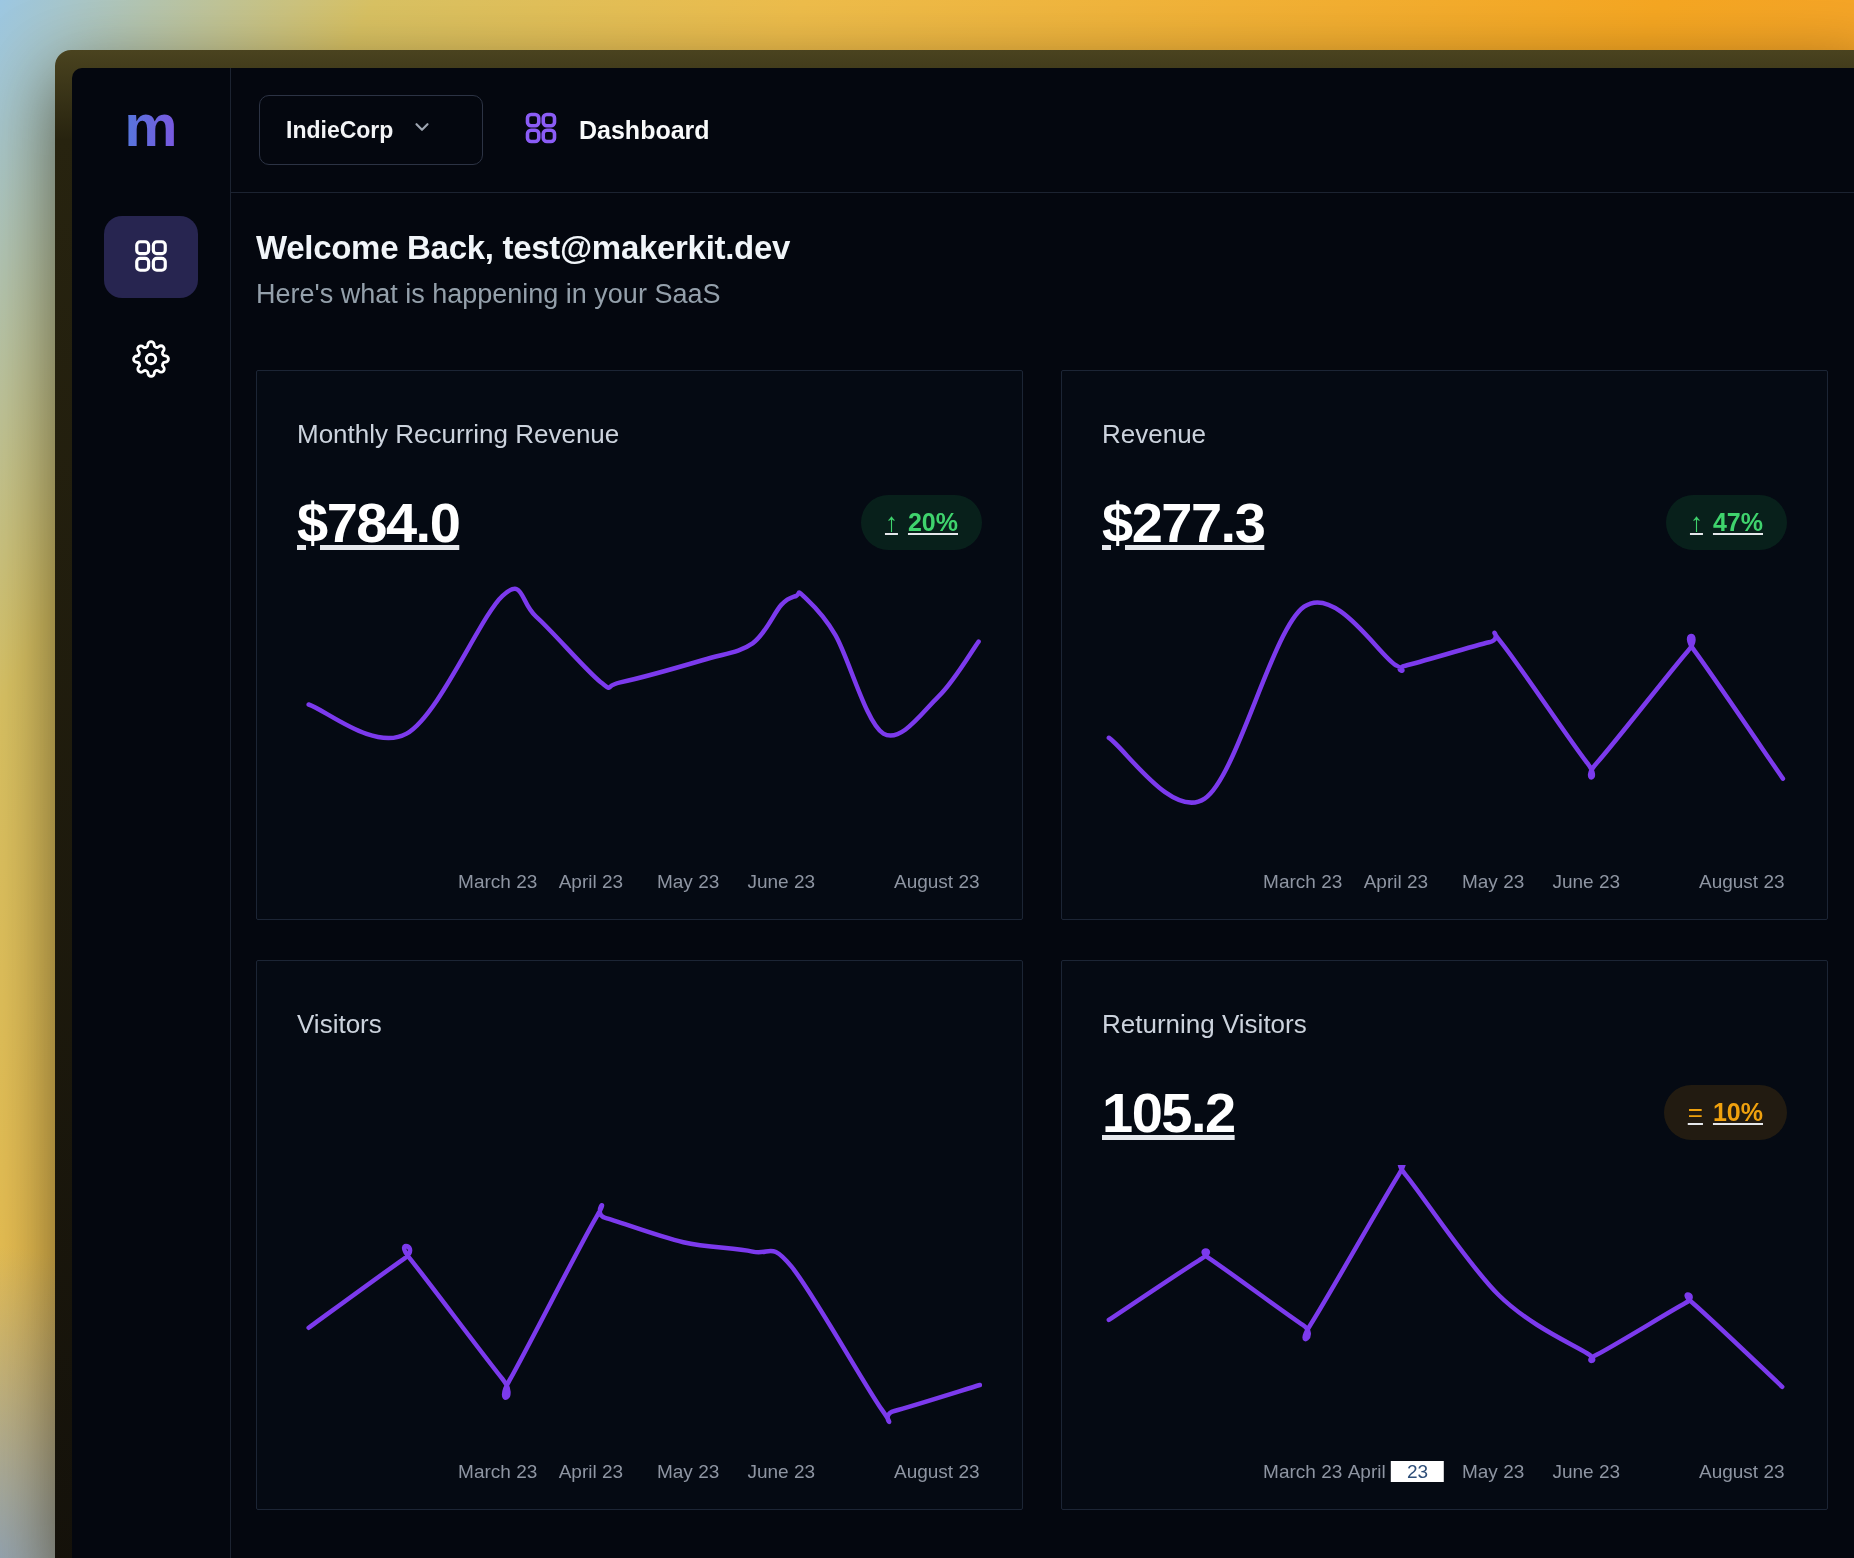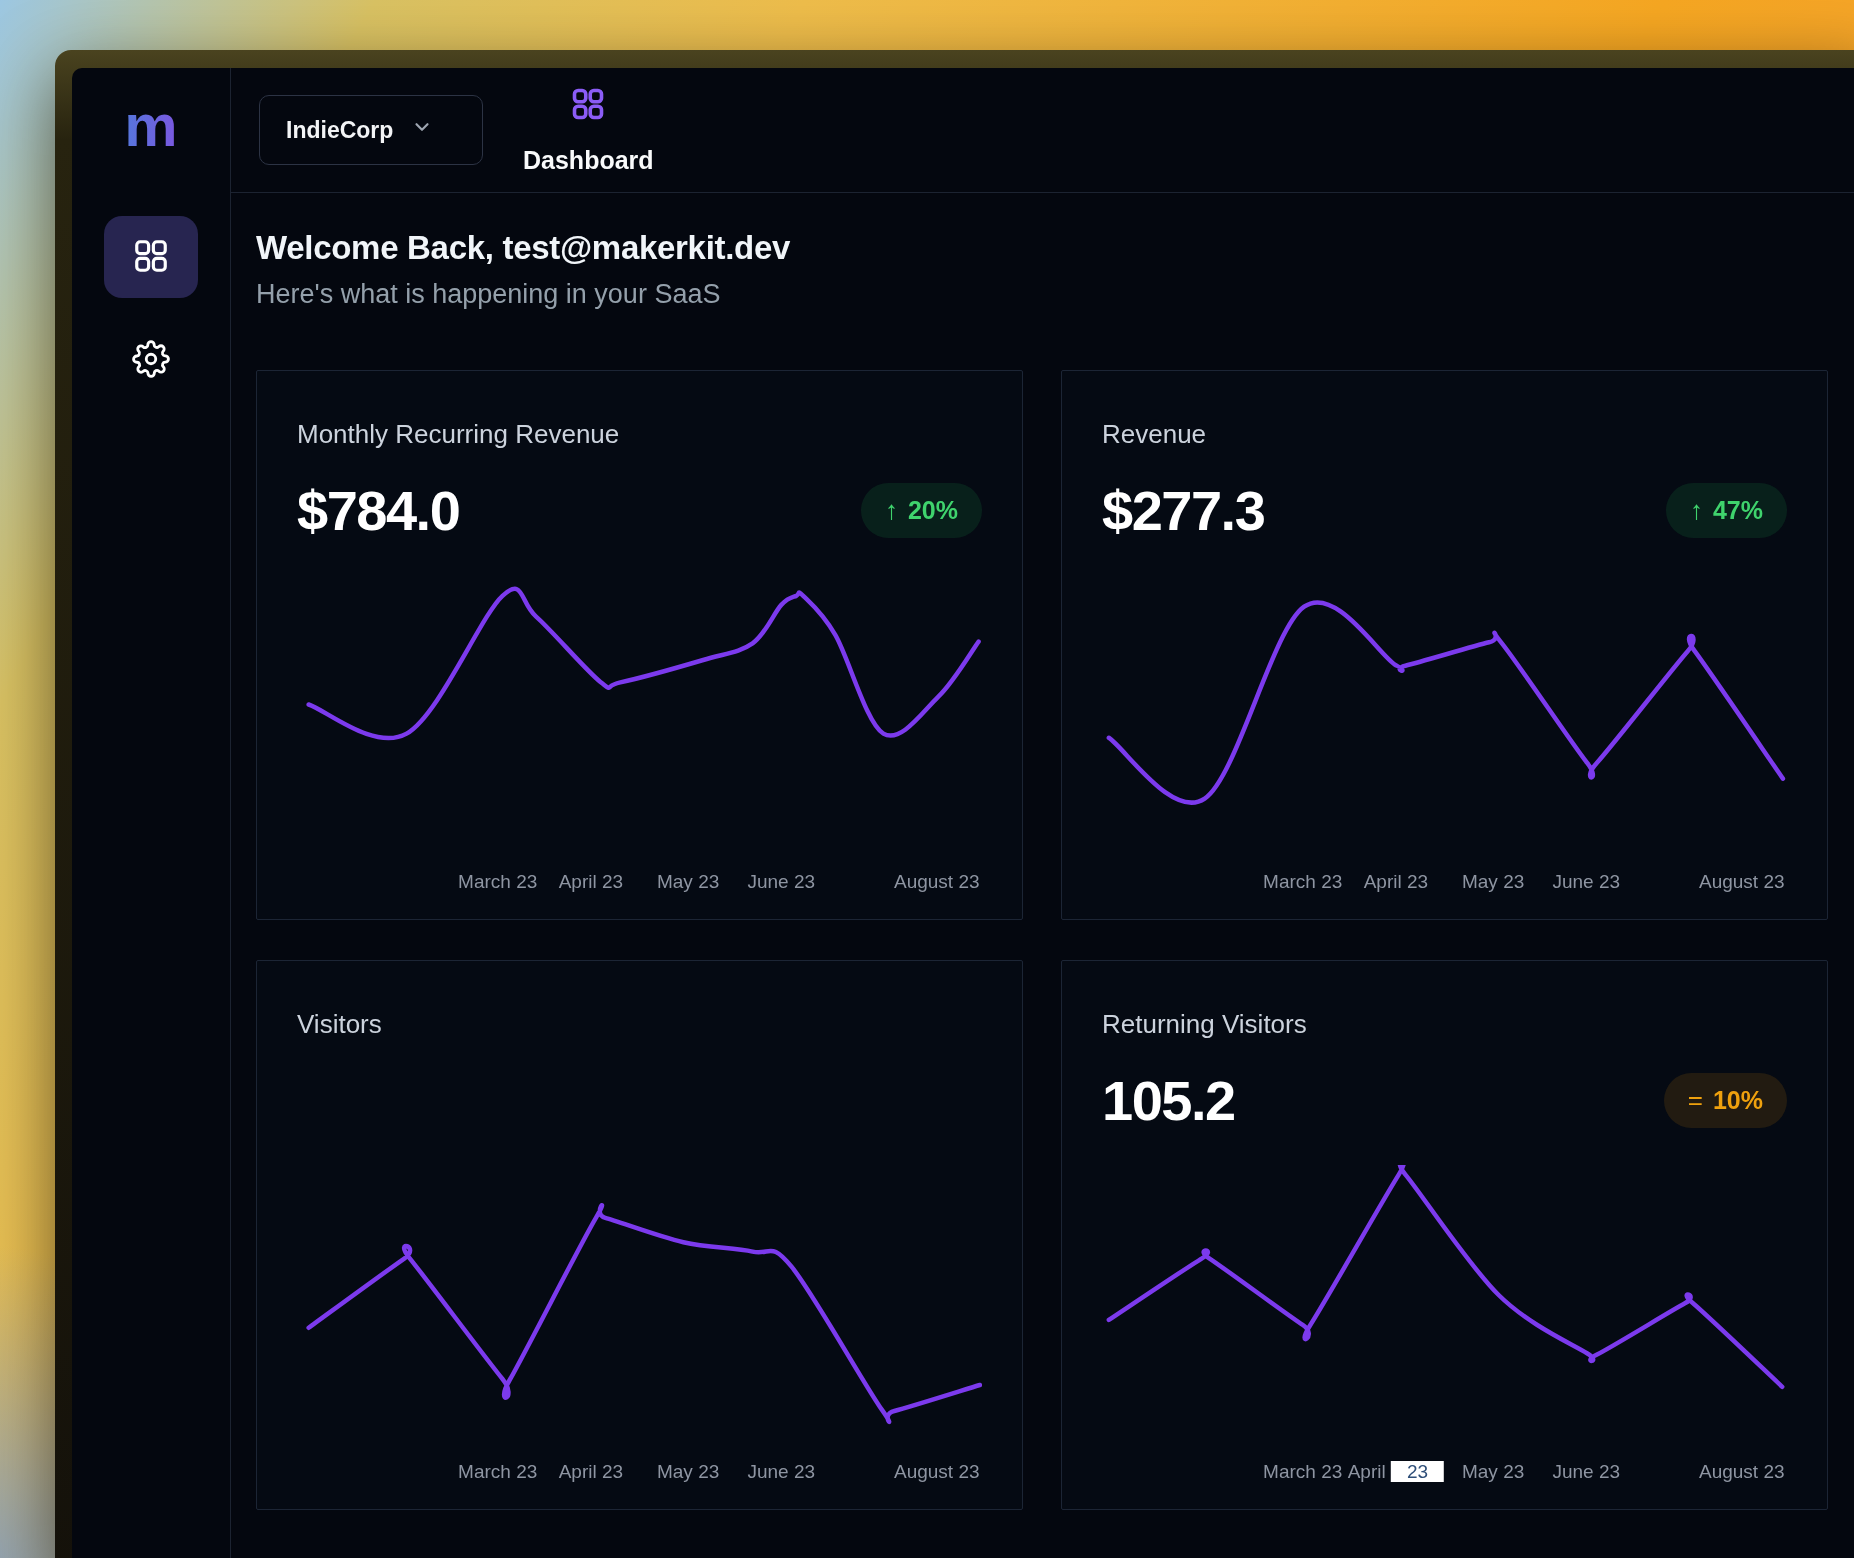--- a/index.html
+++ b/index.html
@@ -26,32 +26,32 @@
   .nav-btn.gear{margin-top:32px;height:60px;}
   .nav-btn svg{width:38px;height:38px;}
   
   .content{flex:1;display:flex;flex-direction:column;min-width:0;}
   .topbar{height:124px;flex:0 0 124px;border-bottom:1px solid #1c2331;display:flex;
     align-items:center;padding-left:28px;}
   .org-btn{height:70px;min-width:224px;padding:0 26px;border:1px solid #2c3344;border-radius:10px;
     background:transparent;color:#f3f4f6;font-size:23px;font-weight:600;
     font-family:"Liberation Sans",sans-serif;display:flex;align-items:center;gap:18px;cursor:pointer;}
   .org-btn svg{width:22px;height:22px;color:#9ca3af;}
-  .crumb{display:flex;align-items:center;gap:20px;margin-left:40px;flex-direction:column;}
+  .crumb{display:flex;align-items:center;gap:20px;margin-left:40px;}
   .crumb svg{width:36px;height:36px;color:#8b5cf6;}
   .crumb-label{font-size:25px;font-weight:600;color:#f9fafb;}
   
   .main{flex:1;padding:36px 0 0 25px;overflow:hidden;}
   .welcome-title{margin:0;font-size:33px;font-weight:700;color:#f1f5f9;letter-spacing:-.3px;}
   .welcome-sub{margin:12px 0 0 0;font-size:27px;font-weight:400;color:#94a0ab;}
   .grid{margin-top:60px;display:grid;grid-template-columns:767px 767px;gap:40px 38px;}
   .card{box-sizing:border-box;width:767px;height:550px;border:1px solid #1c2535;border-radius:2px;
     background:#050a13;padding:48px 40px 36px 40px;display:flex;flex-direction:column;}
   .card-title{font-size:26px;font-weight:400;color:#ccd3dd;}
-  .value-row{margin-top:28px;display:flex;align-items:center;justify-content:space-between;}
+  .value-row{margin-top:40px;display:flex;align-items:center;justify-content:space-between;text-decoration:underline;}
   .value{font-size:56px;font-weight:700;color:#ffffff;letter-spacing:-1.5px;}
   .badge{display:flex;align-items:center;gap:10px;padding:12px 24px;border-radius:999px;
     font-size:25px;font-weight:600;}
   .badge .glyph{font-size:26px;font-weight:400;}
   .badge.pos{background:rgba(34,197,94,.12);color:#3fd36d;}
   .badge.neg{background:rgba(239,68,68,.12);color:#ea4d4c;}
   .badge.neu{background:rgba(245,158,11,.12);color:#efa10e;}
   .chart{margin-top:auto;}
   .chart svg{display:block;width:100%;height:260px;}
   .axis{position:relative;height:34px;margin-top:14px;}

